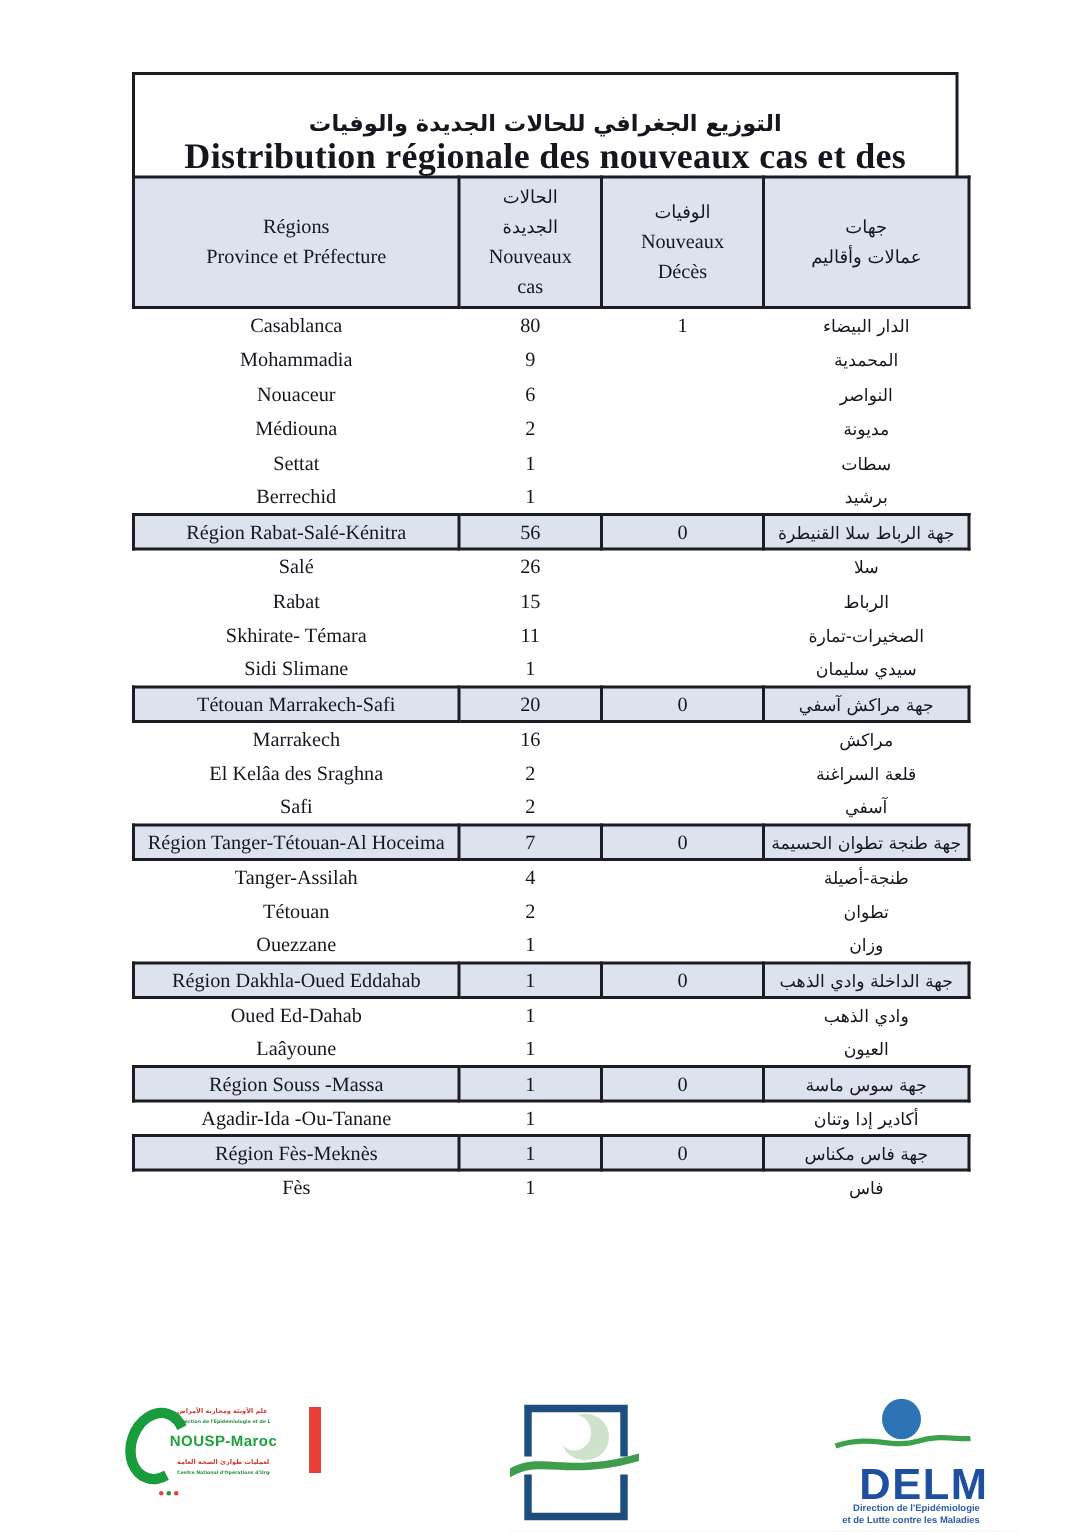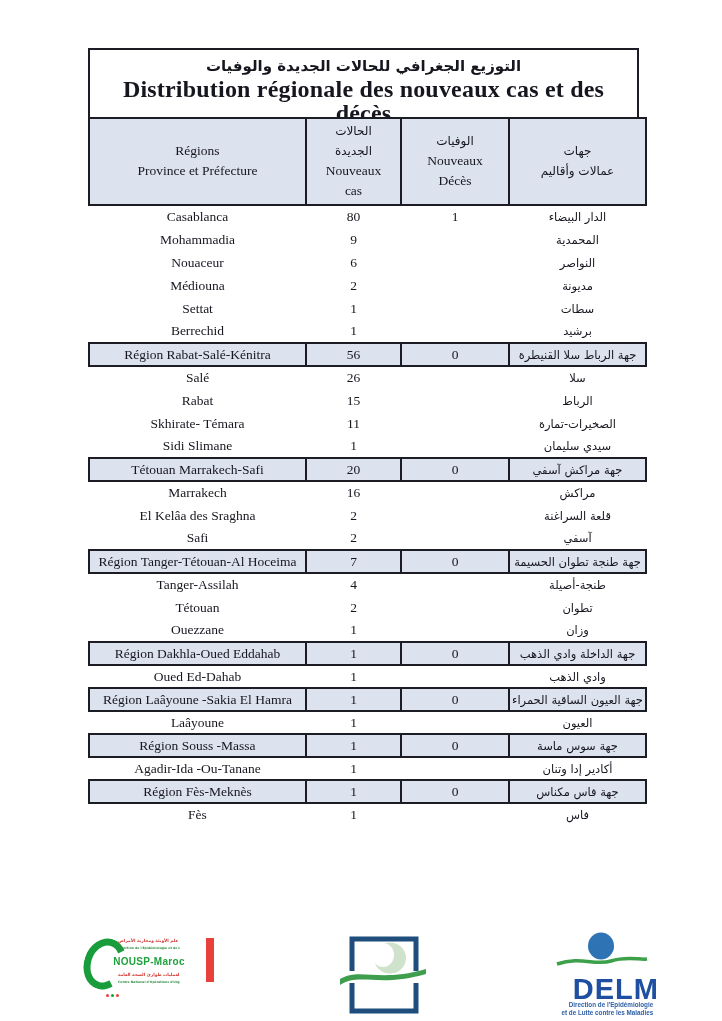--- a/index.html
+++ b/index.html
@@ -1,21 +1,21 @@
 <!DOCTYPE html>
 <html><head>
 <meta charset="utf-8">
 <style>
   * { margin:0; padding:0; box-sizing:border-box; }
   html,body { background:#f2f2f2; }
   body { font-family:"Liberation Serif", serif; }
   .page { position:relative; width:722px; height:1021px; margin:0 auto; background:#ffffff; color:#16161f; overflow:hidden; }
 
   
-  .title-box { position:absolute; left:88px; top:48px; width:551px; border:2px solid #1c1c24; text-align:center; padding:5px 4px 4px; background:#fff; }
+  .title-box { position:absolute; left:88px; top:48px; width:551px; border:2px solid #1c1c24; text-align:center; padding:21px 4px 4px; background:#fff; }
   .title-ar { font-family:"DejaVu Sans", sans-serif; direction:rtl; font-weight:bold; font-size:15px; line-height:22px; }
   .title-fr { font-weight:bold; font-size:24px; line-height:24px; letter-spacing:.2px; }
 
   
   table.main { position:absolute; left:88px; top:117px; width:557px; border-collapse:collapse; table-layout:fixed; }
   table.main th, table.main td { text-align:center; vertical-align:middle; }
   thead th { background:#dce2ee; border:2px solid #1c1c24; font-weight:normal; padding:2px 17px 3px; }
   .hdr-fr { font-size:13.5px; line-height:20px; }
   .hdr-ar { font-family:"DejaVu Sans", sans-serif; direction:rtl; font-size:12px; line-height:20px; }
   tbody td { height:23px; font-size:13.5px; padding:0 2px; }
@@ -197,26 +197,20 @@
           <td class="fr">Région Dakhla-Oued Eddahab</td>
           <td class="num">1</td>
           <td class="num">0</td>
           <td class="ar">جهة الداخلة وادي الذهب</td>
         </tr>
         <tr class="city">
           <td class="fr">Oued Ed-Dahab</td>
           <td class="num">1</td>
           <td class="num"></td>
           <td class="ar">وادي الذهب</td>
-        </tr>
-        <tr class="region">
-          <td class="fr">Région Laâyoune -Sakia El Hamra</td>
-          <td class="num">1</td>
-          <td class="num">0</td>
-          <td class="ar">جهة العيون الساقية الحمراء</td>
         </tr>
         <tr class="city">
           <td class="fr">Laâyoune</td>
           <td class="num">1</td>
           <td class="num"></td>
           <td class="ar">العيون</td>
         </tr>
         <tr class="region">
           <td class="fr">Région Souss -Massa</td>
           <td class="num">1</td>

